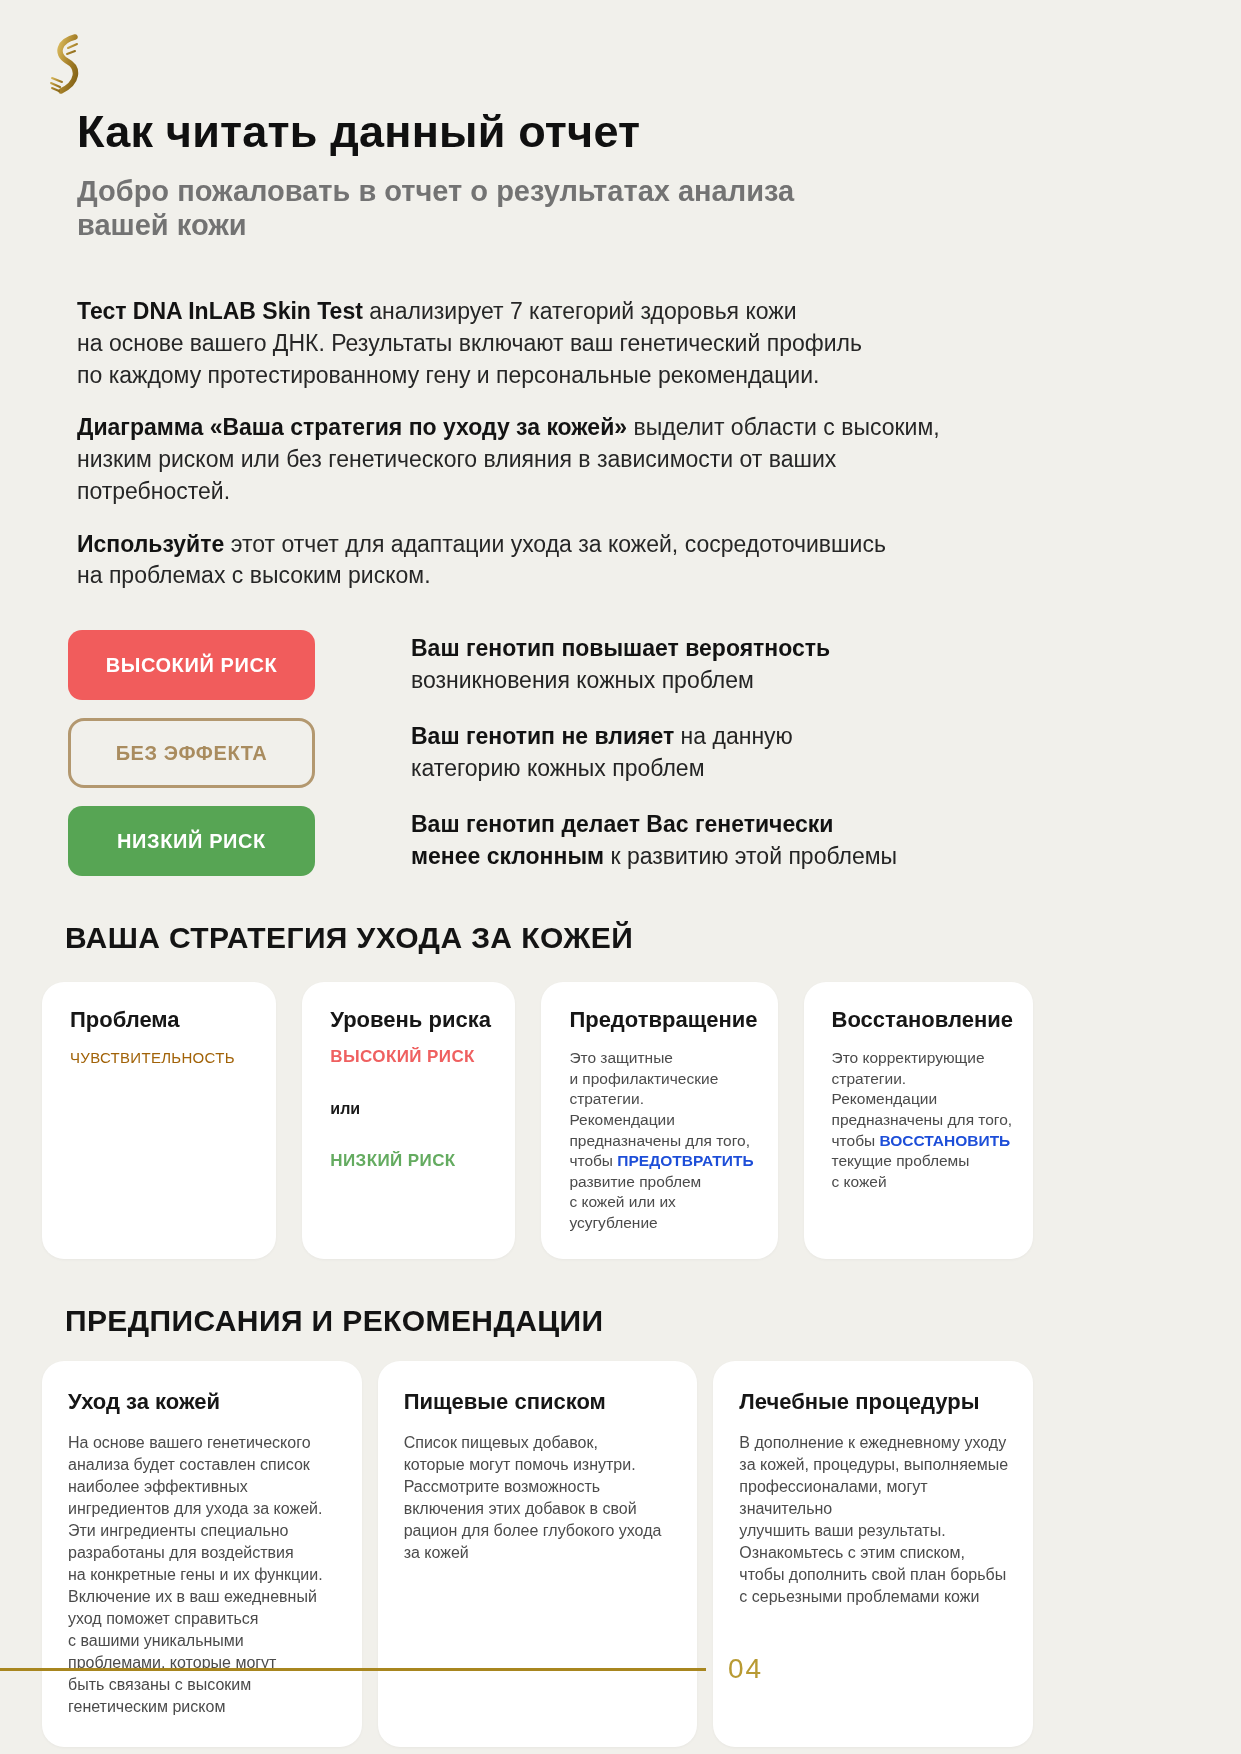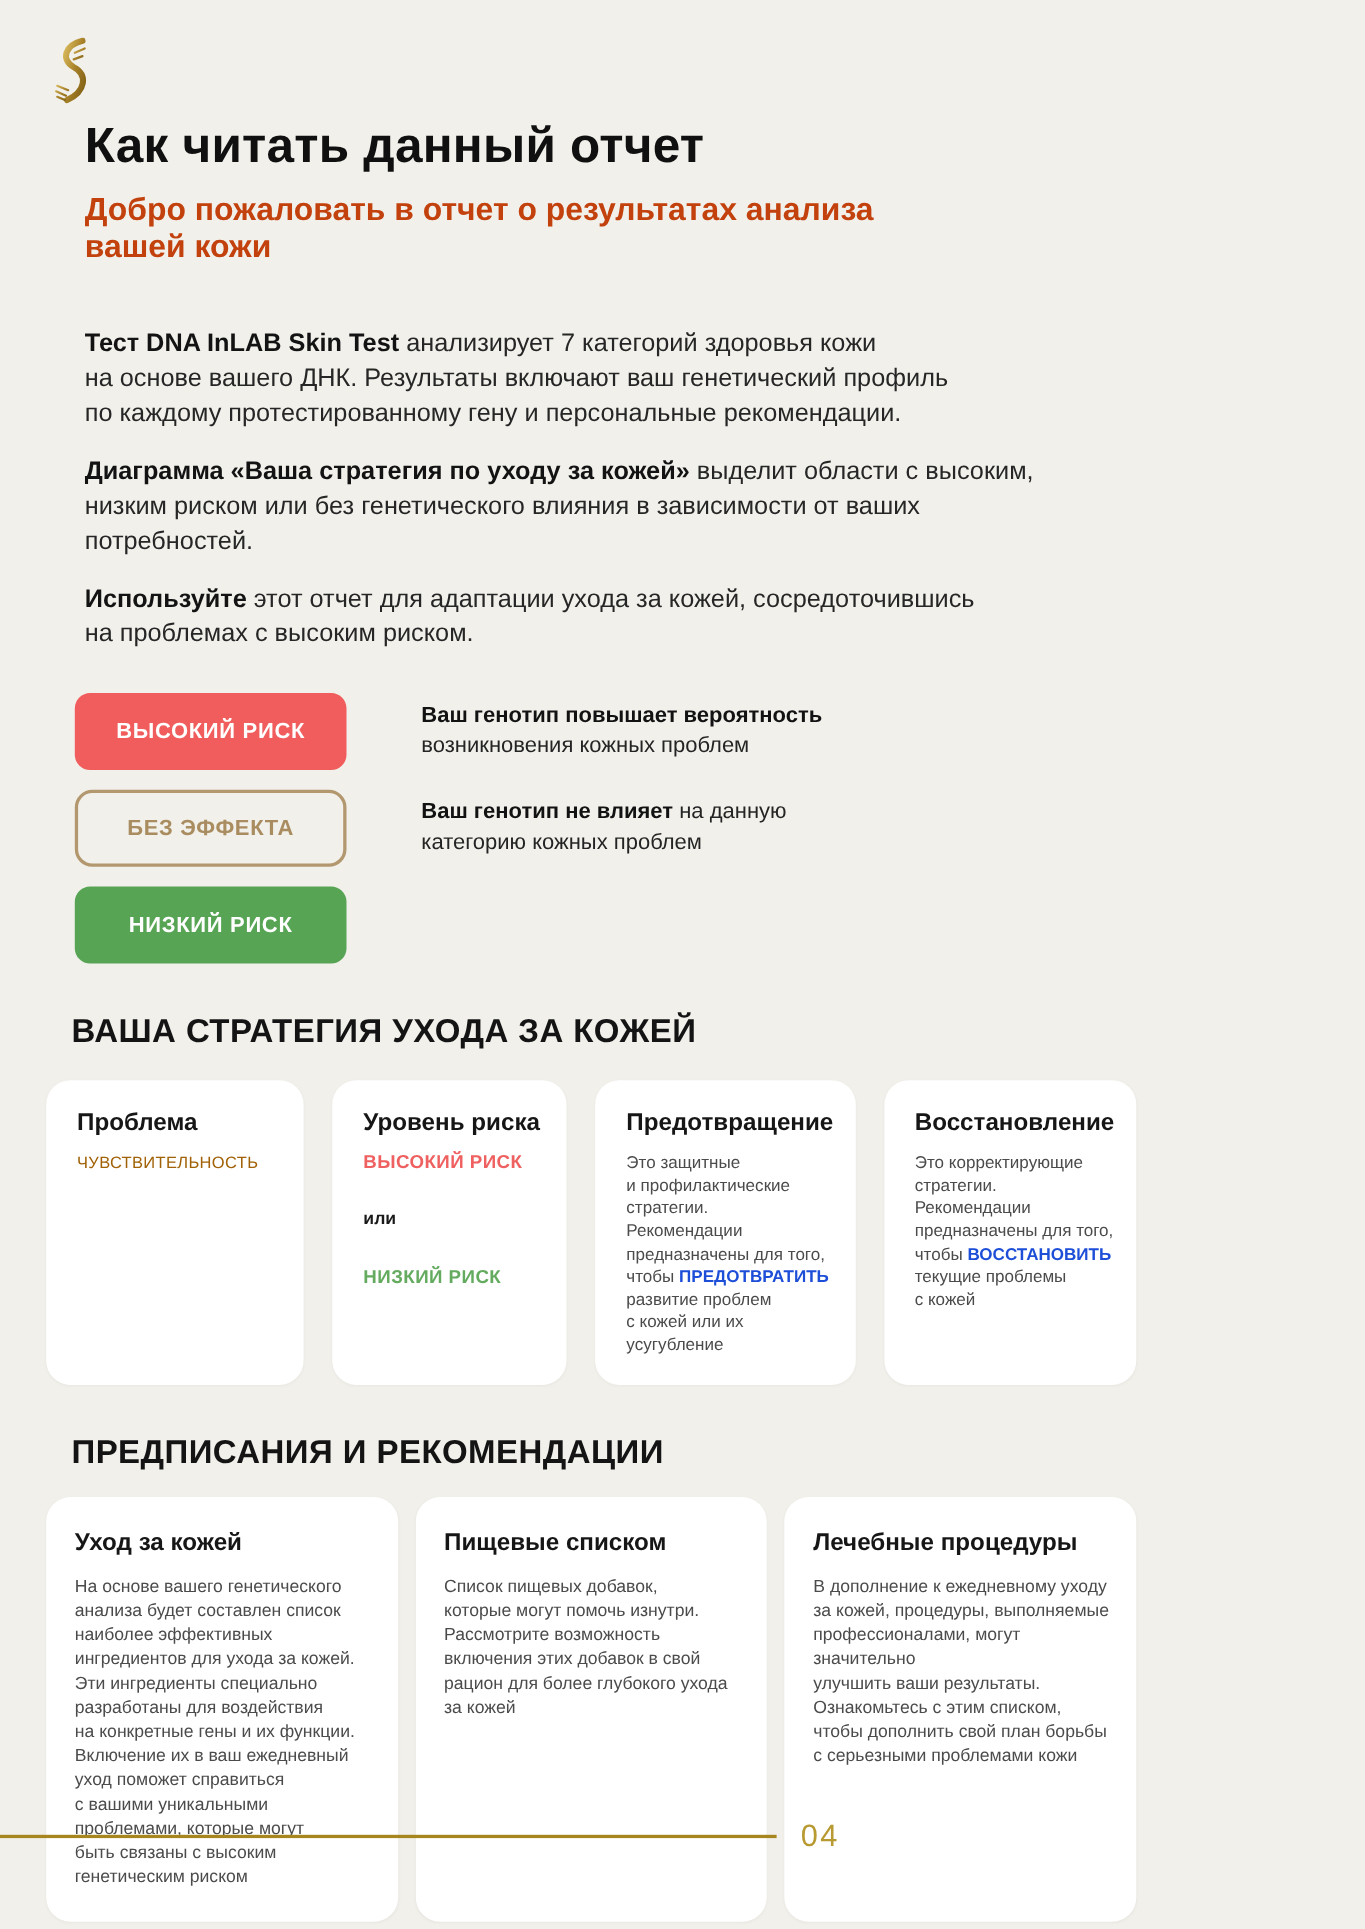--- a/index.html
+++ b/index.html
@@ -15,42 +15,42 @@
   .page { width:1112px; height:1754px; padding-top:106px; position:relative; }
 
   .logo { position:absolute; left:44px; top:34px; width:46px; height:62px; }
 
   h1.title {
     margin:0 0 0 77px; font-size:45px; line-height:1.15;
     font-weight:800; color:#101010; letter-spacing:0.2px;
   }
   h2.subtitle {
     margin:16px 0 0 77px; font-size:29px; line-height:1.18;
-    font-weight:700; color:#c2410c; white-space:pre-line;
+    font-weight:700; color:#737373; white-space:pre-line;
   }
   .intro { margin:54px 0 0 77px; }
   .intro p {
     margin:0; font-size:23px; line-height:1.38; color:#262626;
     white-space:pre-line;
   }
   .intro p + p { margin-top:21px; }
   .intro b { font-weight:700; color:#131313; }
 
   .legend { margin:38px 0 0 68px; }
   .legend-row { display:flex; align-items:center; margin-bottom:18px; }
   .badge {
     width:247px; height:70px; border-radius:14px;
     display:flex; align-items:center; justify-content:center;
     font-size:20px; font-weight:700; letter-spacing:0.6px;
   }
   .badge-high { background:#f15c5c; color:#ffffff; }
   .badge-none { background:transparent; border:3px solid #b3986f; color:#a98c5f; border-radius:16px; }
   .badge-low  { background:#57a554; color:#ffffff; }
   .legend-desc {
-    margin:0 0 0 68px; font-size:20px; line-height:1.38; color:#242424;
+    margin:0 0 0 96px; font-size:23px; line-height:1.38; color:#242424;
     white-space:pre-line;
   }
   .legend-desc b { font-weight:700; color:#121212; }
 
   .section-heading {
     margin:44px 0 0 65px; font-size:30px; line-height:1.2;
     font-weight:600; color:#141414; letter-spacing:0.4px;
   }
 
   .cards { display:grid; margin:26px 0 0 42px; width:991px; }
@@ -125,20 +125,22 @@
       <p class="legend-desc"><b>Ваш генотип повышает вероятность</b><span>
 возникновения кожных проблем</span></p>
     </div>
     <div class="legend-row">
       <div class="badge badge-none">БЕЗ ЭФФЕКТА</div>
       <p class="legend-desc"><b>Ваш генотип не влияет</b><span> на данную
 категорию кожных проблем</span></p>
     </div>
     <div class="legend-row">
       <div class="badge badge-low">НИЗКИЙ РИСК</div>
+      <p class="legend-desc"><b>Ваш генотип делает Вас генетически
+менее склонным</b><span> к развитию этой проблемы</span></p>
     </div>
   </div>
 
   <h3 class="section-heading">ВАША СТРАТЕГИЯ УХОДА ЗА КОЖЕЙ</h3>
 
   <div class="cards cards-strategy">
     <div class="card">
       <p class="card-title">Проблема</p>
       <p class="card-value">ЧУВСТВИТЕЛЬНОСТЬ</p>
     </div>

